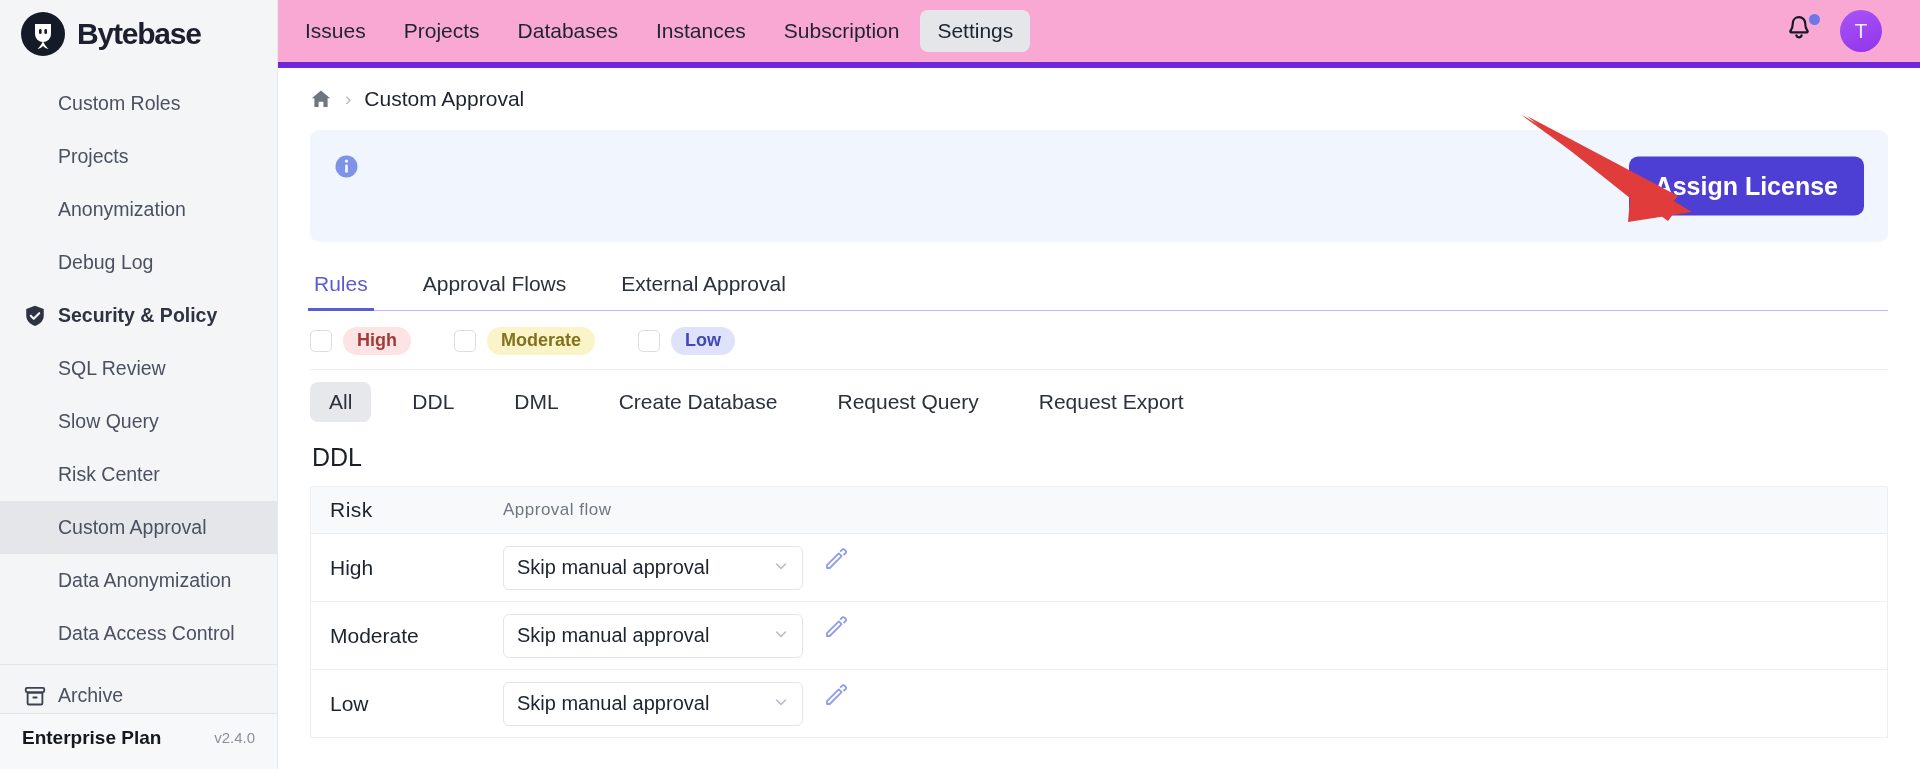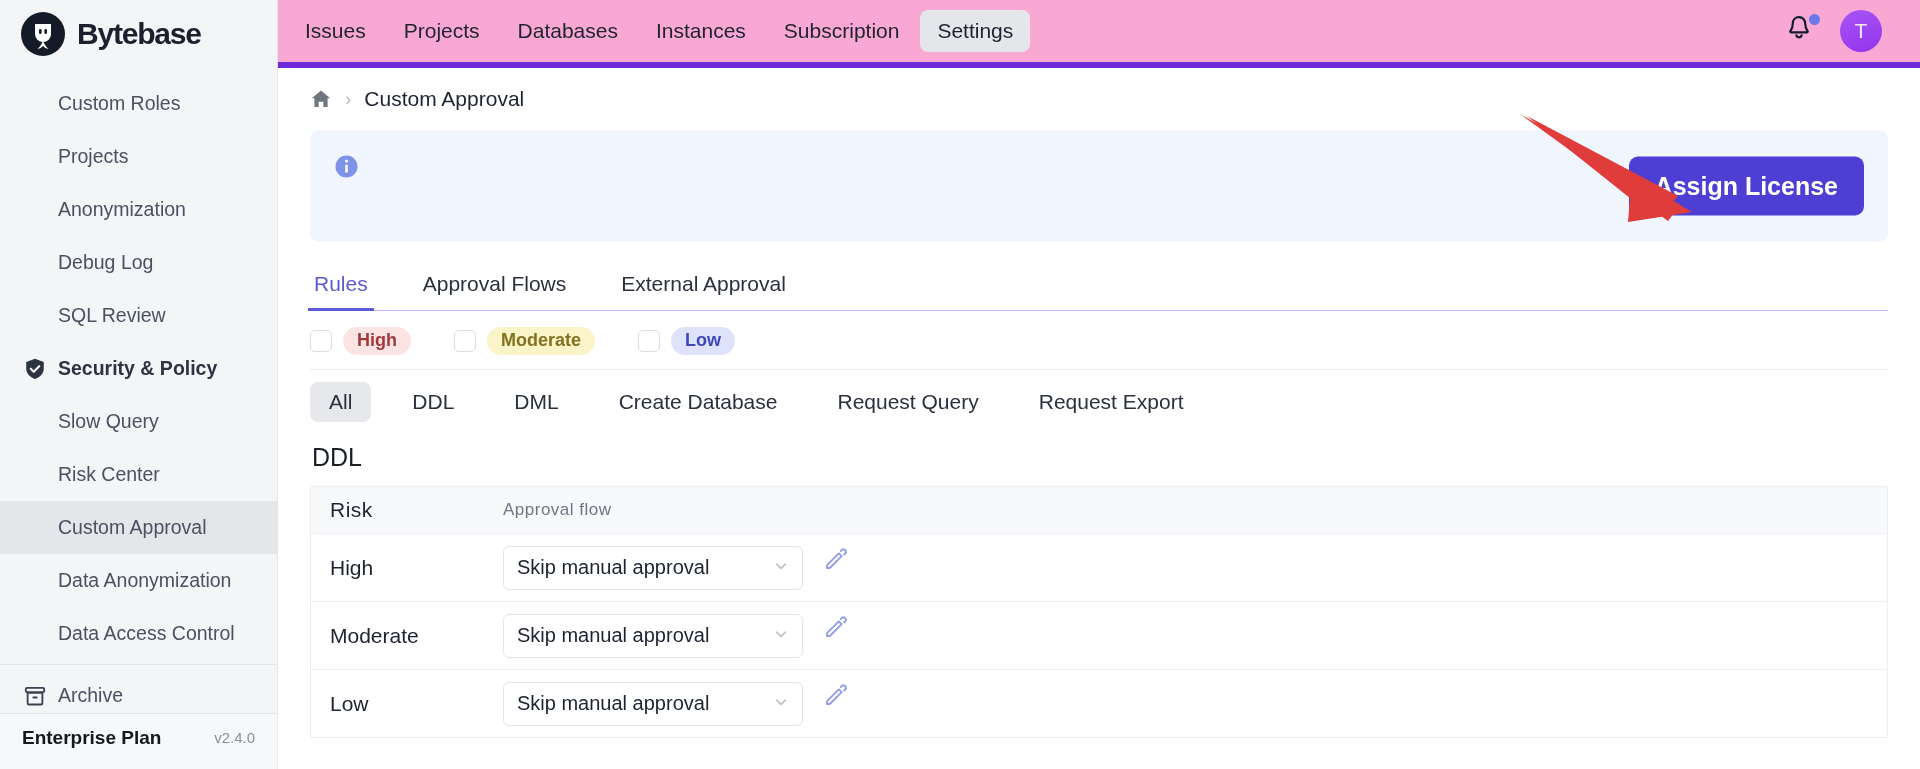--- a/index.html
+++ b/index.html
@@ -234,31 +234,31 @@
         </div>
         <div class="nav-item indented">
           <span>Projects</span>
         </div>
         <div class="nav-item indented">
           <span>Anonymization</span>
         </div>
         <div class="nav-item indented">
           <span>Debug Log</span>
         </div>
-        <div class="nav-item indented">
-          <span>SQL Review</span>
-        </div>
         <div class="nav-item section">
           <span class="ni-icon">
             <svg viewBox="0 0 26 26" width="24" height="24">
               <path d="M13 2 3.5 5.3v7.2c0 5.4 4 9.5 9.5 11.2 5.5-1.7 9.5-5.8 9.5-11.2V5.3L13 2z" fill="#2d3340"></path>
               <path d="M8.4 12.7l3.2 3.2 6-6" fill="none" stroke="#f4f5f7" stroke-width="2.3" stroke-linecap="round" stroke-linejoin="round"></path>
             </svg>
           </span>
           <span>Security &amp; Policy</span>
+        </div>
+        <div class="nav-item indented">
+          <span>SQL Review</span>
         </div>
         <div class="nav-item indented">
           <span>Slow Query</span>
         </div>
         <div class="nav-item indented">
           <span>Risk Center</span>
         </div>
         <div class="nav-item indented active">
           <span>Custom Approval</span>
         </div>

